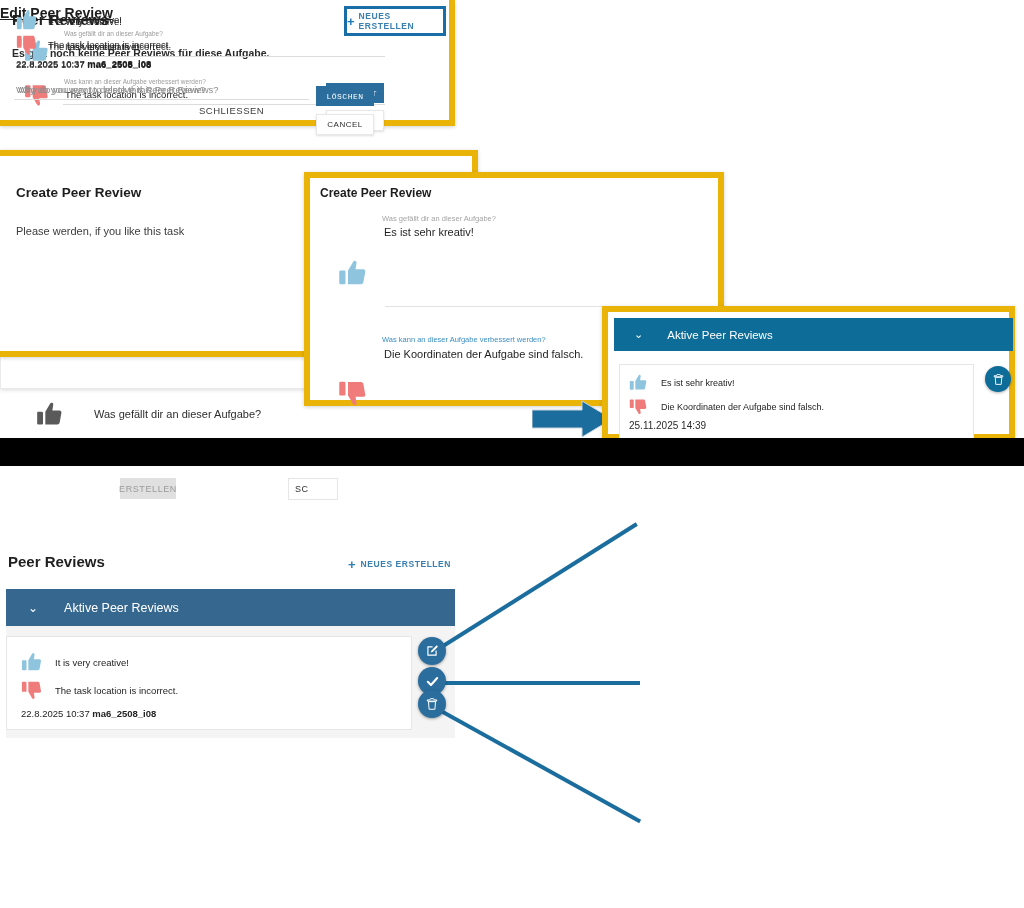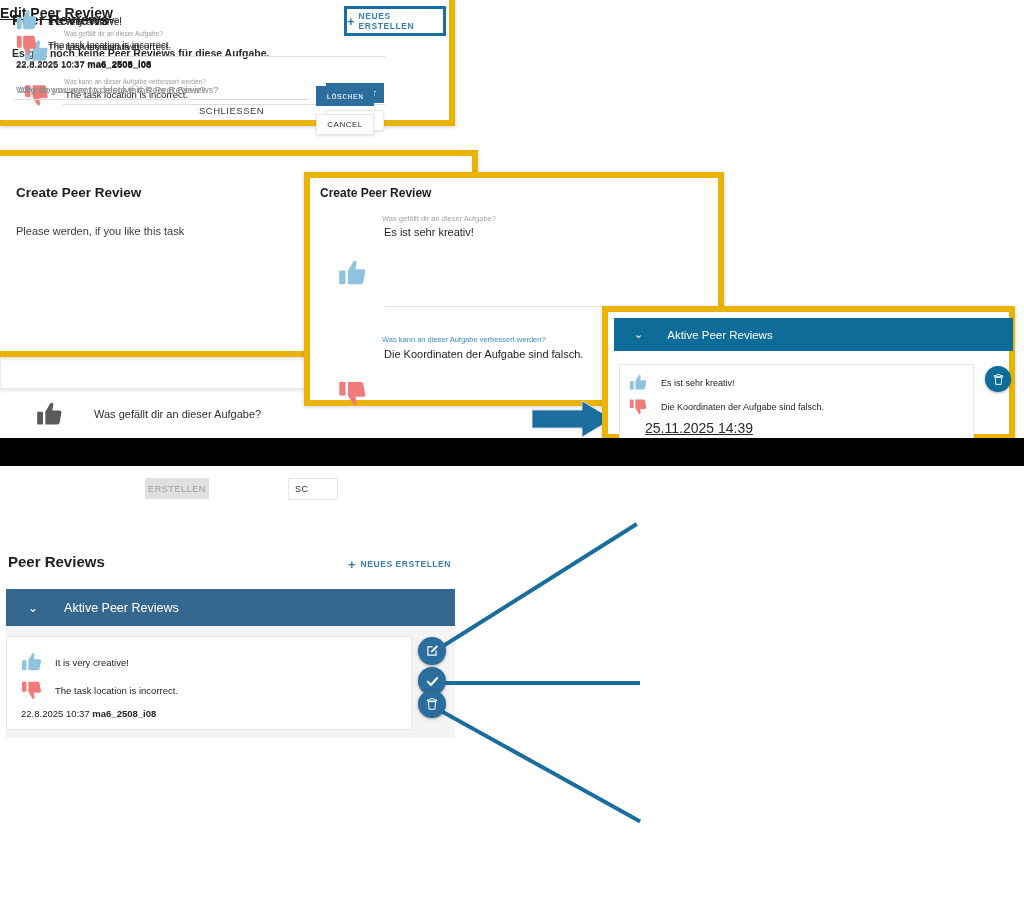--- a/index.html
+++ b/index.html
@@ -50,23 +50,23 @@
 
   
   #panel-create-a { left: 0px; top: 150px; width: 478px; height: 207px; border-left: none; }
   #panel-create-a .card-title { position: absolute; left: 16px; top: 29px; font-size: 13.5px; }
   #panel-create-a .hint { position: absolute; left: 16px; top: 69px; font-size: 11px; color: #3b3b3b; }
   #panel-create-a .row { position: absolute; left: 36px; display: flex; align-items: center; gap: 30px; }
   #panel-create-a .row-like { top: 244px; }
   #panel-create-a .row-dislike { top: 284px; }
   #panel-create-a .row .q { font-size: 11px; color: #2e2e2e; }
   #btn-erstellen {
-    position: absolute; left: 120px; top: 322px; width: 64px; height: 21px;
+    position: absolute; left: 120px; top: 322px; width: 56px; height: 21px;
     background: #e0e0e0; color: #9a9a9a; font-size: 9px; letter-spacing: .6px;
-    display: flex; align-items: center; justify-content: center; border: none; cursor: default; margin-left: 25px;
+    display: flex; align-items: center; justify-content: center; border: none; cursor: default;
   }
   #btn-schliessen-a {
     position: absolute; left: 288px; top: 322px; width: 50px; height: 22px;
     background: #ffffff; color: #2f2f2f; font-size: 9px; letter-spacing: .6px;
     display: flex; align-items: center; justify-content: flex-start; padding-left: 6px;
     border: 1px solid #e6e6e6; overflow: hidden; cursor: pointer;
   }
 
   
   #panel-create-b { left: 304px; top: 172px; width: 420px; height: 234px; }
@@ -83,21 +83,21 @@
     background: #0e6c99; display: flex; align-items: center; gap: 24px; padding-left: 20px;
   }
   #aktiv-top-header .chev { color: #ffffff; font-size: 11px; line-height: 1; }
   #aktiv-top-header .ttl { color: #ffffff; font-size: 11.5px; }
   #aktiv-top-item {
     position: absolute; left: 11px; top: 52px; width: 355px; height: 75px;
     background: #ffffff; border: 1px solid #e6e6e6;
   }
   #aktiv-top-item .line { position: absolute; display: flex; align-items: center; gap: 13px; }
   #aktiv-top-item .line .txt { font-size: 9px; color: #242424; }
-  #aktiv-top-item .stamp { position: absolute; left: 25px; top: 55px; font-size: 14px; color: #2a2a2a; text-decoration: underline; }
+  #aktiv-top-item .stamp { position: absolute; left: 9px; top: 55px; font-size: 10px; color: #2a2a2a; }
   #btn-delete-top {
     position: absolute; left: 377px; top: 54px; width: 26px; height: 26px;
     border-radius: 50%; background: #0e6c99;
     display: flex; align-items: center; justify-content: center; cursor: pointer;
     box-shadow: 0 1px 3px rgba(0,0,0,.3);
   }
 
   
   #arrow-flow { position: absolute; left: 532px; top: 400px; width: 82px; height: 38px; }
 

